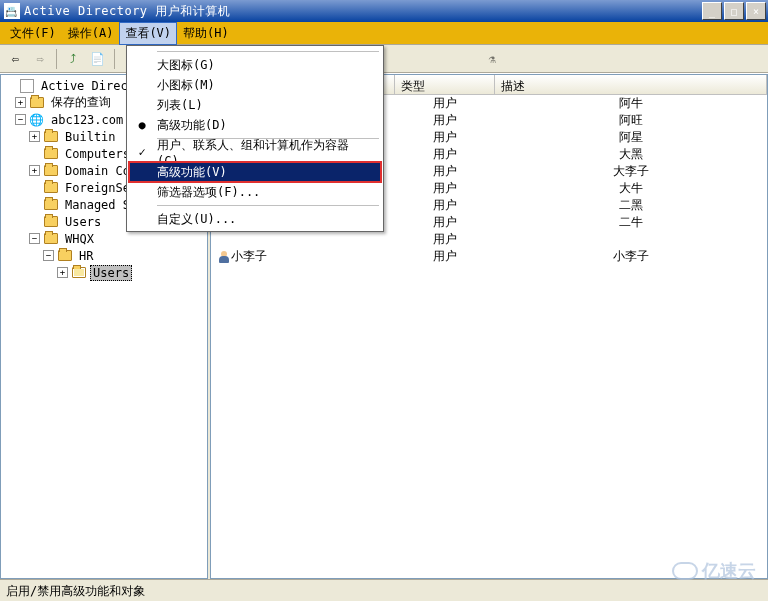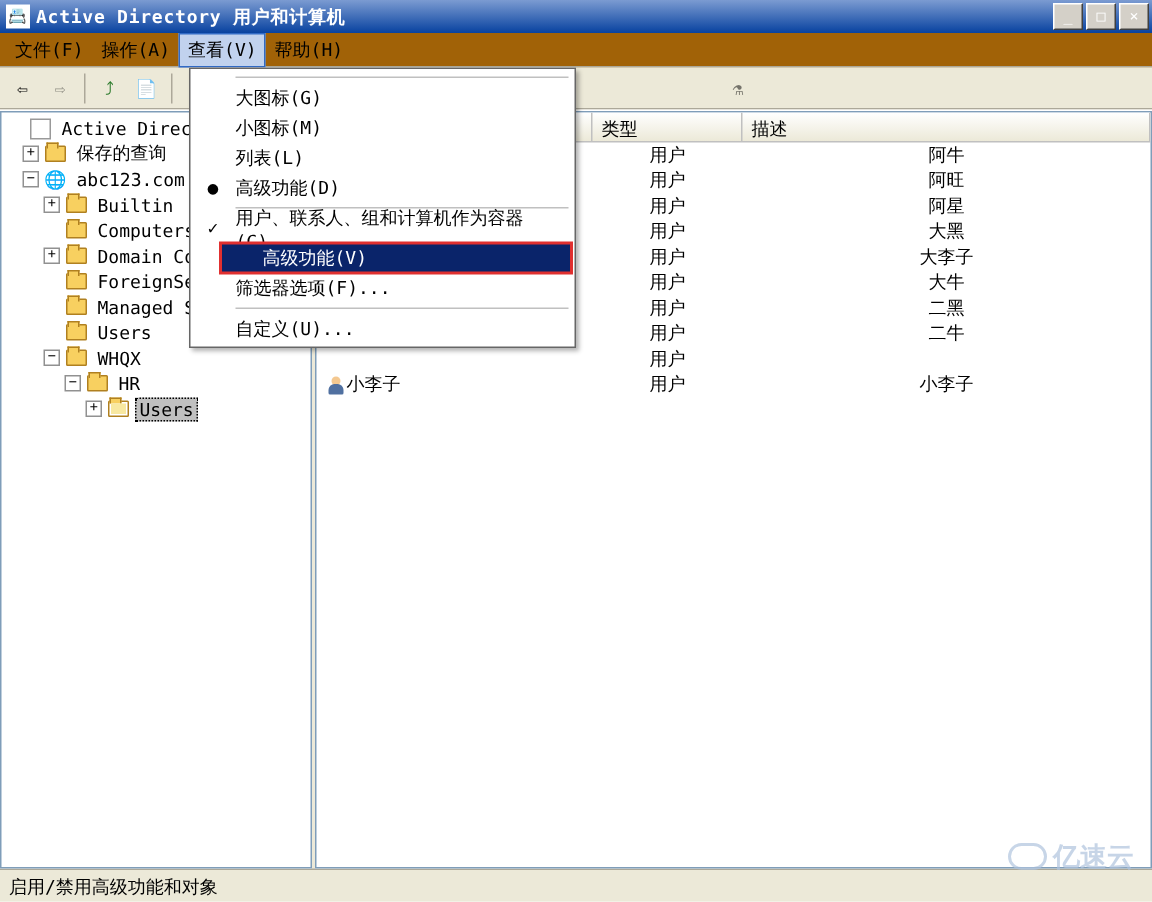--- a/index.html
+++ b/index.html
@@ -19,33 +19,33 @@
     display: flex;
     align-items: center;
     padding: 0 2px 0 4px;
   }
   .title-icon {
     width: 16px; height: 16px; margin-right: 4px;
     background: #fff;
     display: inline-flex; align-items:center; justify-content:center;
     font-size:10px;
   }
-  .title-text { font-weight: bold; font-family: monospace; letter-spacing: 0.5px; flex:1; }
+  .title-text { font-weight: normal; font-family: monospace; letter-spacing: 0.5px; flex:1; }
   .win-btns { display:flex; gap:2px; }
   .win-btn {
     width: 20px; height: 18px;
     background: #d4d0c8;
     border: 1px solid #fff;
     border-right-color:#404040; border-bottom-color:#404040;
     display:flex; align-items:center; justify-content:center;
     font-family: monospace; font-size:10px;
   }
   .menubar {
     height: 23px;
-    background: #a16207;
+    background: #eab308;
     display: flex;
     align-items: center;
     border-bottom: 1px solid #aca899;
     padding-left: 4px;
     gap: 0;
   }
   .menu-item { padding: 3px 6px; cursor: default; }
   .menu-item.active {
     background: #c1d2ee;
     border:1px solid #316ac5;
@@ -172,21 +172,20 @@
     padding:0 20px 0 28px;
     position:relative;
   }
   .menu-row.highlight {
     background:#0a246a;
     color:#fff;
   }
   .menu-row.highlight-red {
     outline:2px solid #e03030;
     outline-offset:-1px;
-    margin-left:18px;
   }
   .menu-sep {
     height:1px; background:#c0c0c0;
     margin:3px 2px 3px 28px;
   }
   .menu-check {
     position:absolute; left:6px;
     width:14px; text-align:center;
   }
   .watermark {

